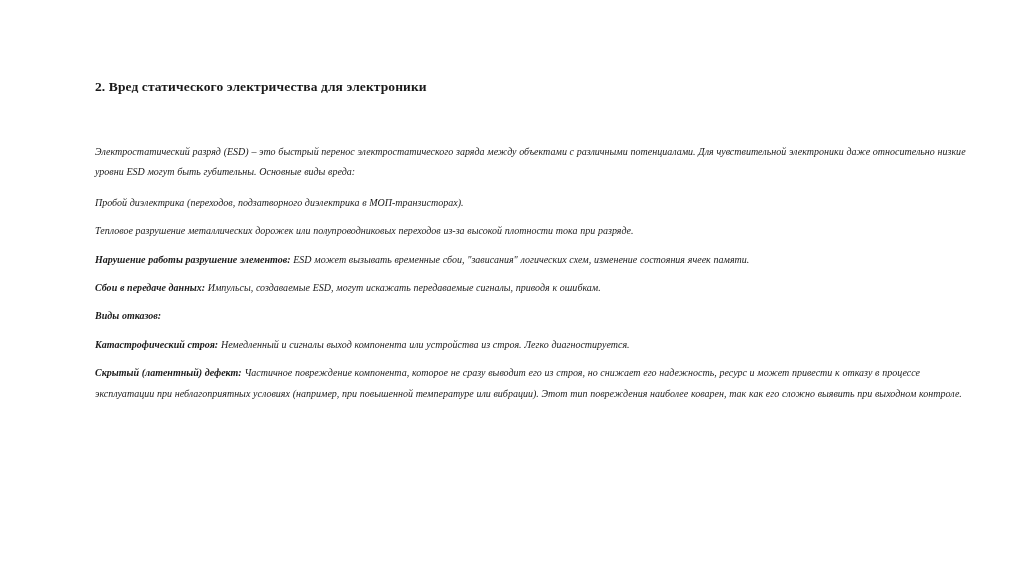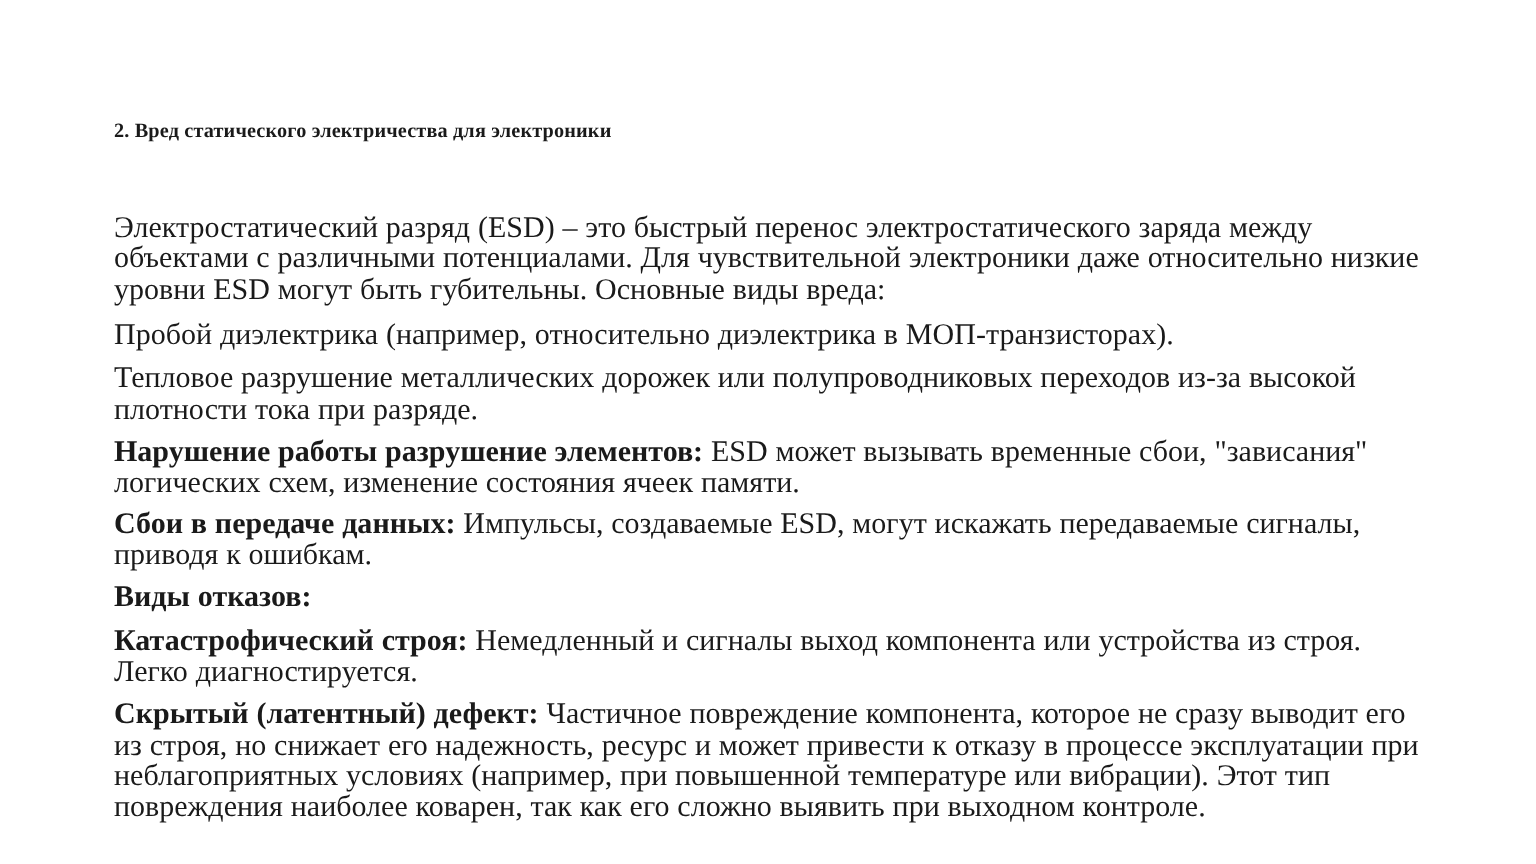--- a/index.html
+++ b/index.html
@@ -14,39 +14,40 @@
     font-family: "Liberation Serif", "DejaVu Serif", serif;
     color: #1a1a1a;
     overflow: hidden;
   }
   .page {
     position: relative;
     width: 884px;
     height: 576px;
     background: #ffffff;
     box-sizing: border-box;
-    padding: 78px 72px 0 76px;
+    padding: 78px 72px 0 95px;
   }
   .doc-body {
     width: 876px;
   }
   .section-title {
     font-size: 13.5px;
     font-weight: bold;
     line-height: 1.3;
     margin: 0 0 46px 0;
     letter-spacing: 0.1px;
   }
   p.para {
-    font-size: 20px;
+    font-size: 10px;
     line-height: 20.6px;
     margin: 0 0 7px 0;
     text-align: left;
     letter-spacing: 0.01px;
     word-spacing: 0.2px;
+    font-style: italic;
   }
   p.para.intro {
     margin-bottom: 10px;
   }
   p.para.tight {
     margin-bottom: 7px;
   }
   p.para.lead-gap {
     margin-bottom: 8px;
   }
@@ -61,21 +62,21 @@
   <div class="doc-body">
 
     <h1 class="section-title">2. Вред статического электричества для электроники</h1>
 
     <p class="para intro">
       <span>Электростатический разряд (ESD) – это быстрый перенос электростатического заряда между объектами с различными потенциалами. Для чувствительной электроники даже относительно низкие уровни ESD могут быть губительны. Основные виды вреда:</span>
     </p>
 
 
     <p class="para lead-gap">
-      <span>Пробой диэлектрика (например, относительно диэлектрика в МОП-транзисторах).</span>
+      <span>Пробой диэлектрика (переходов, подзатворного диэлектрика в МОП-транзисторах).</span>
     </p>
 
     <p class="para lead-gap">
       <span>Тепловое разрушение металлических дорожек или полупроводниковых переходов из-за высокой плотности тока при разряде.</span>
     </p>
 
     <p class="para tight">
       <span class="lead">Нарушение работы разрушение элементов:</span><span> ESD может вызывать временные сбои, "зависания" логических схем, изменение состояния ячеек памяти.</span>
     </p>
 

